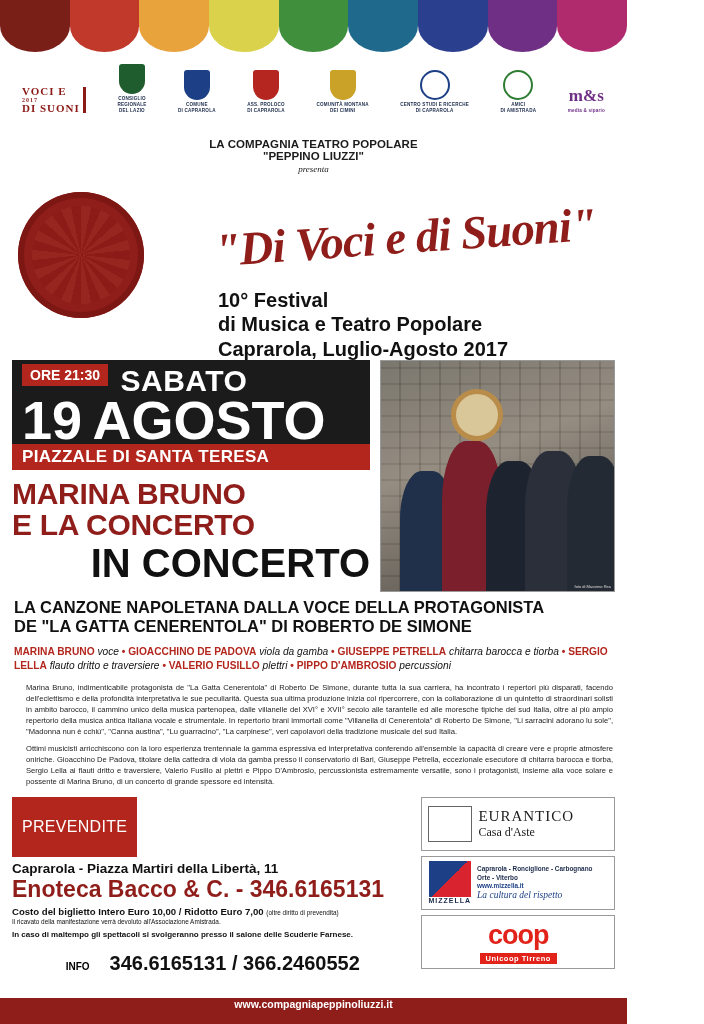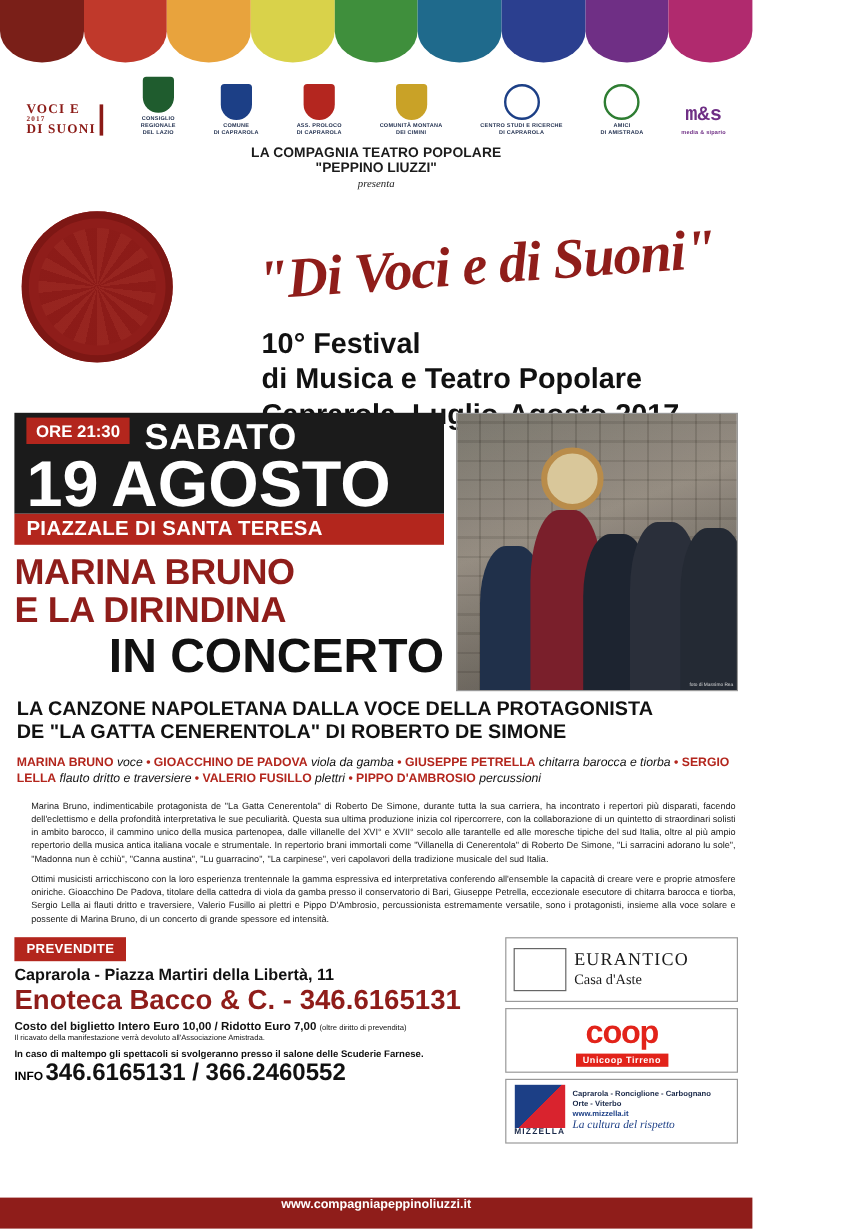--- a/index.html
+++ b/index.html
@@ -33,25 +33,25 @@
   .logo-voci .l1 { font-size: 11px; letter-spacing: 1px;}
   .logo-voci .l2 { font-size: 6px; color:#8b1a16; letter-spacing:1px;}
   .logo-voci .l3 { font-size: 11px; letter-spacing: 1px;}
   .logo-voci .bar { width: 3px; height: 26px; background:#8b1a16; }
 
   .shield { width: 26px; height: 30px; background: #1f5c2e; border-radius: 3px 3px 13px 13px; }
   .shield.blue { background: #1c3f86; }
   .shield.red  { background: #b4261f; }
   .shield.gold { background: #c9a227; }
   .circle-badge { width: 30px; height: 30px; border-radius: 50%; border: 2px solid #1c3f86; }
-  .mands { font-family: Liberation Mono, monospace; font-size: 17px; color:#6f2f85; font-weight:bold;}
+  .mands { font-family: Liberation Serif, serif; font-size: 17px; color:#6f2f85; font-weight:bold;}
 
   
   .company {
-    text-align: center; margin-top: 2px; position: relative; height: 54px;
+    text-align: center; margin-top: 18px; position: relative; height: 54px;
   }
   .company .c1 { font-weight: bold; font-size: 11.5px; color: #1b1b1b; letter-spacing:.1px;}
   .company .c2 { font-weight: bold; font-size: 11.5px; color: #1b1b1b; }
   .company .c3 { font-family: "Liberation Serif", serif; font-style: italic; font-size: 9px; color: #1b1b1b; margin-top:2px;}
 
   
   .hero { position: relative; height: 168px; }
   .hero .tamb {
     position: absolute; left: 18px; top: 0px; width: 126px; height: 126px;
     border-radius: 50%; background: #8f1d1a;
@@ -63,21 +63,21 @@
     opacity:.55;
   }
   .hero .title {
     position: absolute; left: 120px; top: 18px; width: 570px;
     font-family: "Liberation Serif", serif; font-style: italic; font-weight: bold;
     color: #8f1d1a; font-size: 47px; letter-spacing: -1px;
     transform: rotate(-4deg); text-align:center;
   }
   .hero .subtitle {
     position: absolute; left: 218px; top: 96px;
-    font-weight: bold; font-size: 24px; line-height: 1.22; color:#111;
+    font-weight: bold; font-size: 20px; line-height: 1.22; color:#111;
   }
 
   
   .band { display: flex; padding: 0 12px; height: 232px; gap: 10px; }
   .dateblock { width: 358px; }
   .darkbox { background: #1b1b1b; color: #fff; padding: 4px 10px 2px 10px; position: relative; height: 84px; }
   .ore {
     display: inline-block; background: #b3261d; color: #fff; font-weight: bold;
     font-size: 14px; padding: 3px 8px; vertical-align: top;
   }
@@ -110,29 +110,29 @@
   .credits .rl { color:#111; font-style: italic; }
 
   
   .body { padding: 8px 14px 0 26px; }
   .body p { font-size: 7.6px; line-height: 1.45; text-align: justify; color:#1b1b1b; margin-bottom: 6px; }
 
   
   .footerwrap { display:flex; padding: 4px 12px 0 12px; gap: 8px; }
   .prevend { flex: 1 1 auto; width: 448px; }
   .prevend .hdr {
-    background:#b3261d; color:#fff; font-weight:bold; font-size: 11px;
-    padding: 4px 10px; display:inline-block; letter-spacing:.3px;
+    background:#b3261d; color:#fff; font-weight:normal; font-size: 16px;
+    padding: 21px 10px; display:inline-block; letter-spacing:.3px;
   }
   .prevend .l1 { font-weight:bold; font-size:13.5px; margin-top: 4px; color:#111;}
   .prevend .l2 { font-weight:bold; font-size:23px; color:#8f1d1a; margin-top: 1px; line-height:1.1;}
   .prevend .l3 { font-weight:bold; font-size:9.6px; margin-top: 4px; color:#111;}
   .prevend .l4 { font-size:6.4px; margin-top: 1px; color:#111;}
   .prevend .l5 { font-weight:bold; font-size:8px; margin-top: 5px; color:#111;}
-  .prevend .info { display:flex; align-items:baseline; gap:2px; margin-top: 0;}
+  .prevend .info { display:flex; align-items:baseline; gap:20px; margin-top: 13px; justify-content: center;}
   .prevend .info .lab { font-weight:bold; font-size:10px; }
   .prevend .info .num { font-weight:bold; font-size:20px; color:#111;}
 
   .sponsorcol { width: 216px; display:flex; flex-direction: column; gap: 5px; }
   .sbox { border: 1px solid #9a9a9a; padding: 5px 6px; display:flex; align-items:center; gap:6px; height: 54px;}
   .sbox .txt1 { font-family:"Liberation Serif", serif; font-size: 15px; letter-spacing:1px; color:#1b1b1b;}
   .sbox .txt2 { font-family:"Liberation Serif", serif; font-size: 12px; color:#1b1b1b;}
   .coop { color:#e2231a; font-weight:bold; font-size:27px; letter-spacing:-1px; font-family:"Liberation Sans", sans-serif;}
   .coopsub { background:#e2231a; color:#fff; font-size:7.5px; font-weight:bold; padding:1px 6px; letter-spacing:.5px;}
   .mz1 { font-size:6.4px; color:#1b2a4a; font-weight:bold; line-height:1.3;}
@@ -246,21 +246,21 @@
         <span class="ore">ORE 21:30</span>
         <span class="sab">SABATO</span>
         <div>
           <span class="bignum">19</span>
           <span class="bigmon">AGOSTO</span>
         </div>
       </div>
       <span class="place">PIAZZALE DI SANTA TERESA</span>
       <div class="artist">
         <div>MARINA BRUNO</div>
-        <div>E LA DIRINDINA</div>
+        <div>E LA CONCERTO</div>
       </div>
       <div class="inconcerto">IN CONCERTO</div>
     </div>
 
     <div class="photo">
       <div class="wall"></div>
       <div class="fig" style="left:8%;  width:54px; height:120px; background:#20304a;"></div>
       <div class="fig" style="left:26%; width:60px; height:150px; background:#7a1f2b;"></div>
       <div class="fig" style="left:45%; width:56px; height:130px; background:#1d2430;"></div>
       <div class="fig" style="left:62%; width:58px; height:140px; background:#2a2f3a;"></div>
@@ -318,36 +318,36 @@
     </div>
 
     <div class="sponsorcol">
       <div class="sbox">
         <div style="width:44px;height:36px;border:1px solid #666;background:#fff;"></div>
         <div>
           <div class="txt1">EURANTICO</div>
           <div class="txt2">Casa d'Aste</div>
         </div>
       </div>
-      <div class="sbox" style="justify-content:center;flex-direction:column;gap:2px;">
-        <div class="coop">coop</div>
-        <div class="coopsub">Unicoop Tirreno</div>
-      </div>
       <div class="sbox">
         <div style="display:flex;flex-direction:column;align-items:center;">
           <div class="mzlogo"></div>
           <div class="mzname">MIZZELLA</div>
         </div>
         <div>
           <div class="mz1">Caprarola - Ronciglione - Carbognano</div>
           <div class="mz1">Orte - Viterbo</div>
           <div class="mz1" style="color:#1c3f86">www.mizzella.it</div>
           <div class="mz2">La cultura del rispetto</div>
         </div>
       </div>
+      <div class="sbox" style="justify-content:center;flex-direction:column;gap:2px;">
+        <div class="coop">coop</div>
+        <div class="coopsub">Unicoop Tirreno</div>
+      </div>
     </div>
   </div>
 
   <div class="bottombar">
     <div class="site">www.compagniapeppinoliuzzi.it</div>
     <div class="sm">
       <span class="ic">f</span>
       <span>@divociedisuoni</span>
     </div>
     <div class="sm">

